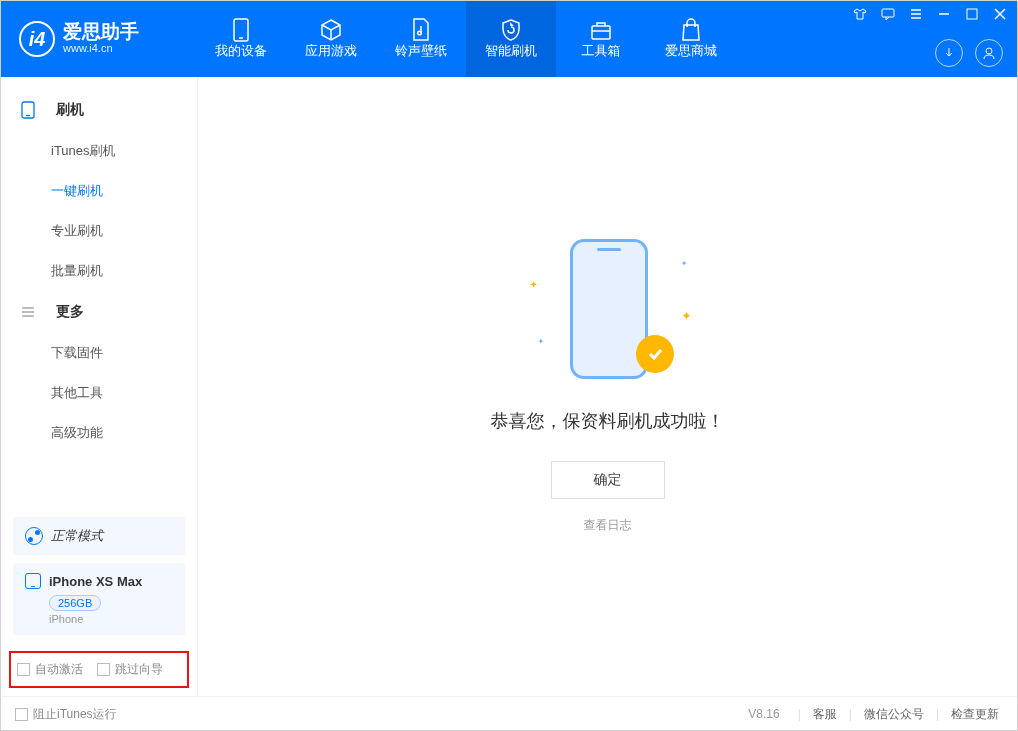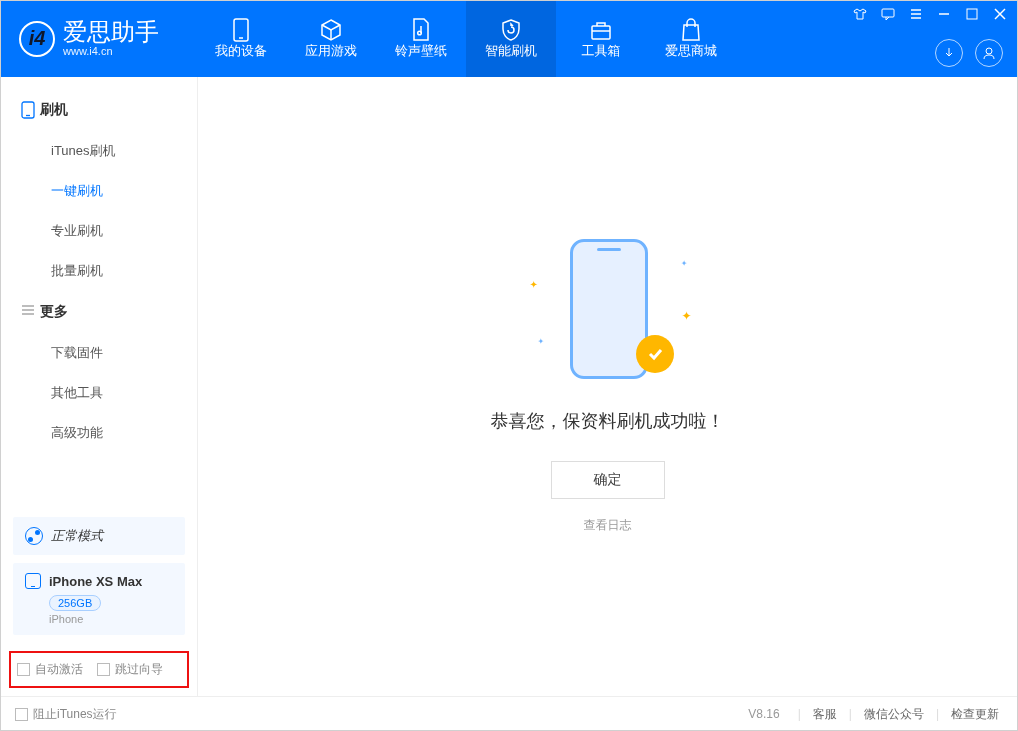--- a/index.html
+++ b/index.html
@@ -1,41 +1,41 @@
 <!DOCTYPE html>
 <html><head>
 <meta charset="utf-8">
 <style>
 * { margin: 0; padding: 0; box-sizing: border-box; font-family: "Microsoft YaHei", Arial, sans-serif; }
 body { background: #fff; width: 1018px; height: 731px; overflow: hidden; border: 1px solid #d0d0d0; position: relative; }
 
 .header { background: #0075ff; height: 76px; display: flex; align-items: center; position: relative; }
 .logo-area { display: flex; align-items: center; padding-left: 18px; width: 195px; }
-.logo-circle { width: 36px; height: 36px; border: 2px solid #fff; border-radius: 50%; display: flex; align-items: center; justify-content: center; color: #0f172a; font-weight: bold; font-size: 20px; font-style: italic; }
+.logo-circle { width: 36px; height: 36px; border: 2px solid #fff; border-radius: 50%; display: flex; align-items: center; justify-content: center; color: #ffffff; font-weight: bold; font-size: 20px; font-style: italic; }
 .logo-text { color: #fff; margin-left: 8px; }
-.logo-title { font-size: 24px; font-weight: 400; line-height: 1; }
+.logo-title { font-size: 19px; font-weight: 700; line-height: 1; }
 .logo-sub { font-size: 11px; opacity: 0.9; line-height: 1.3; }
 
 .nav-tabs { display: flex; height: 100%; }
 .nav-tab { width: 90px; display: flex; flex-direction: column; align-items: center; justify-content: center; color: #fff; font-size: 13px; cursor: pointer; }
 .nav-tab.active { background: #0066e0; }
 .nav-icon { width: 24px; height: 24px; display: flex; align-items: center; justify-content: center; }
 .nav-icon svg { stroke: #fff; fill: none; stroke-width: 1.5; }
 
 .titlebar-icons { position: absolute; right: 10px; top: 6px; display: flex; gap: 14px; color: #fff; font-size: 13px; }
 .titlebar-icons span, .titlebar-icons div { cursor: pointer; width: 14px; height: 14px; display: flex; align-items: center; justify-content: center; }
 
 .header-right { position: absolute; right: 14px; bottom: 10px; display: flex; gap: 12px; }
 .hr-icon { width: 28px; height: 28px; border: 1.5px solid rgba(255,255,255,0.7); border-radius: 50%; display: flex; align-items: center; justify-content: center; cursor: pointer; }
 .hr-icon svg { stroke: #fff; fill: none; }
 
 .body-area { display: flex; height: 619px; }
 .sidebar { width: 197px; border-right: 1px solid #eee; display: flex; flex-direction: column; padding-top: 12px; }
 .side-section { padding: 0 14px; }
-.side-header { display: flex; align-items: flex-start; gap: 5px; font-size: 14px; font-weight: 600; color: #333; padding: 12px 6px; }
+.side-header { display: flex; align-items: center; gap: 21px; font-size: 14px; font-weight: 600; color: #333; padding: 12px 6px; }
 .side-items { }
 .side-item { font-size: 13px; color: #555; padding: 11px 6px 11px 36px; cursor: pointer; }
 .side-item.active { color: #0075ff; }
 .side-flex-spacer { flex: 1; }
 
 .mode-box { margin: 8px 12px; background: #f3f8ff; padding: 10px 12px; display: flex; align-items: center; gap: 8px; font-size: 13px; color: #333; border-radius: 2px; font-style: italic; }
 .mode-icon { width: 18px; height: 18px; border: 1.5px solid #0075ff; border-radius: 50%; position: relative; }
 .mode-icon::before, .mode-icon::after { content:''; position:absolute; width:5px; height:5px; background:#0075ff; border-radius:50%; }
 .mode-icon::before { top:2px; right:2px; }
 .mode-icon::after { bottom:2px; left:2px; }

